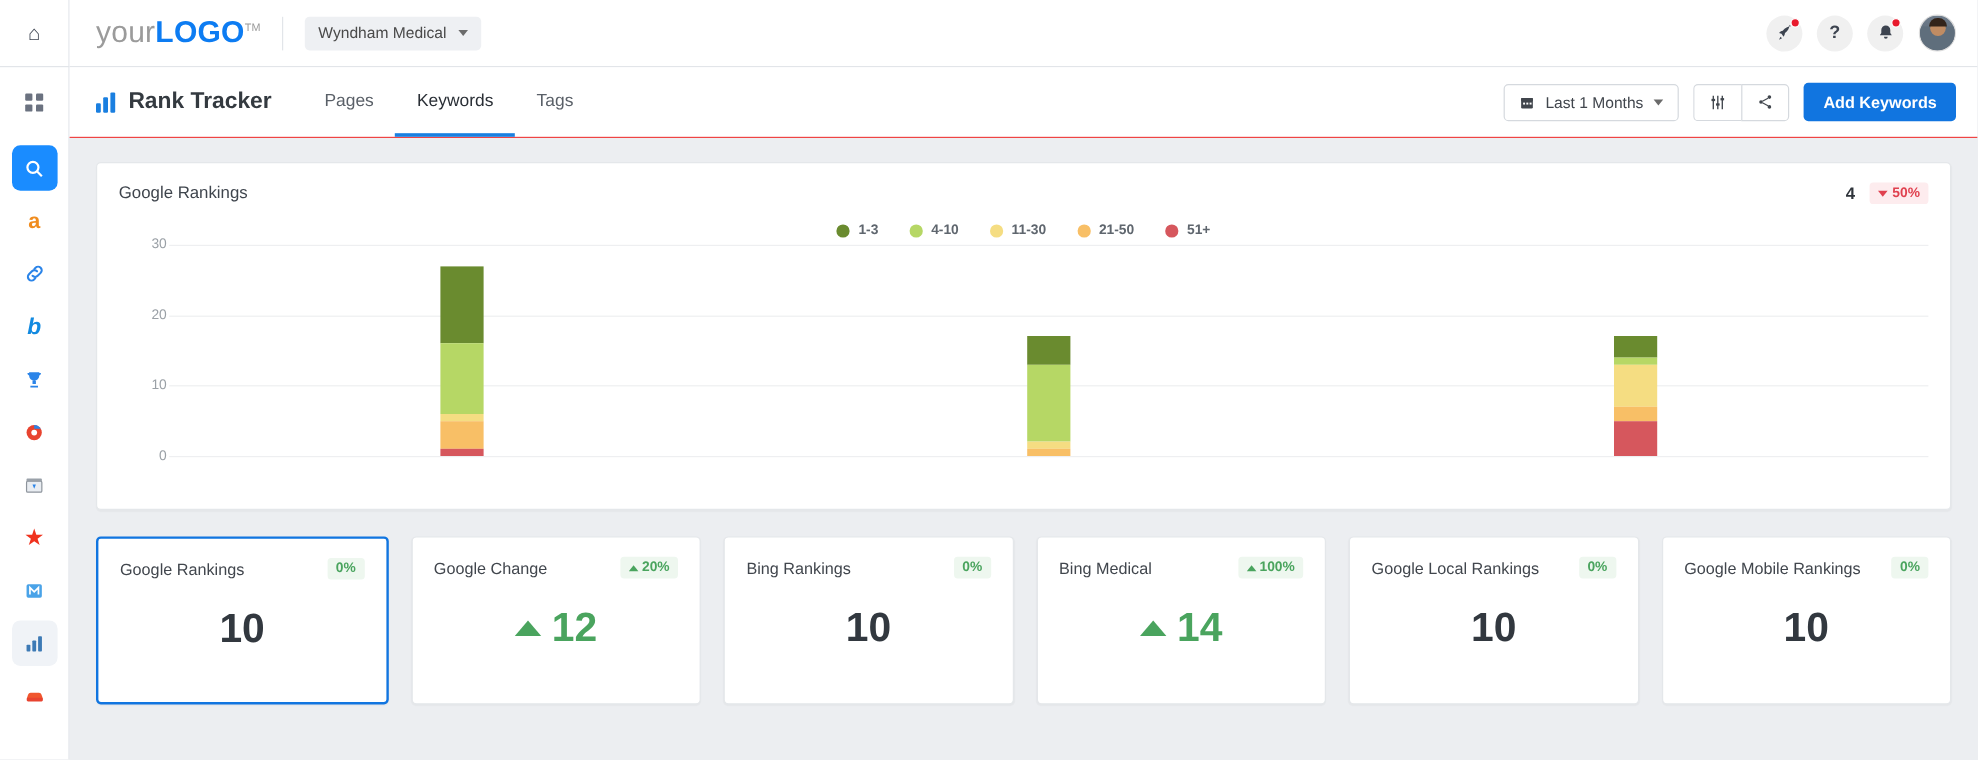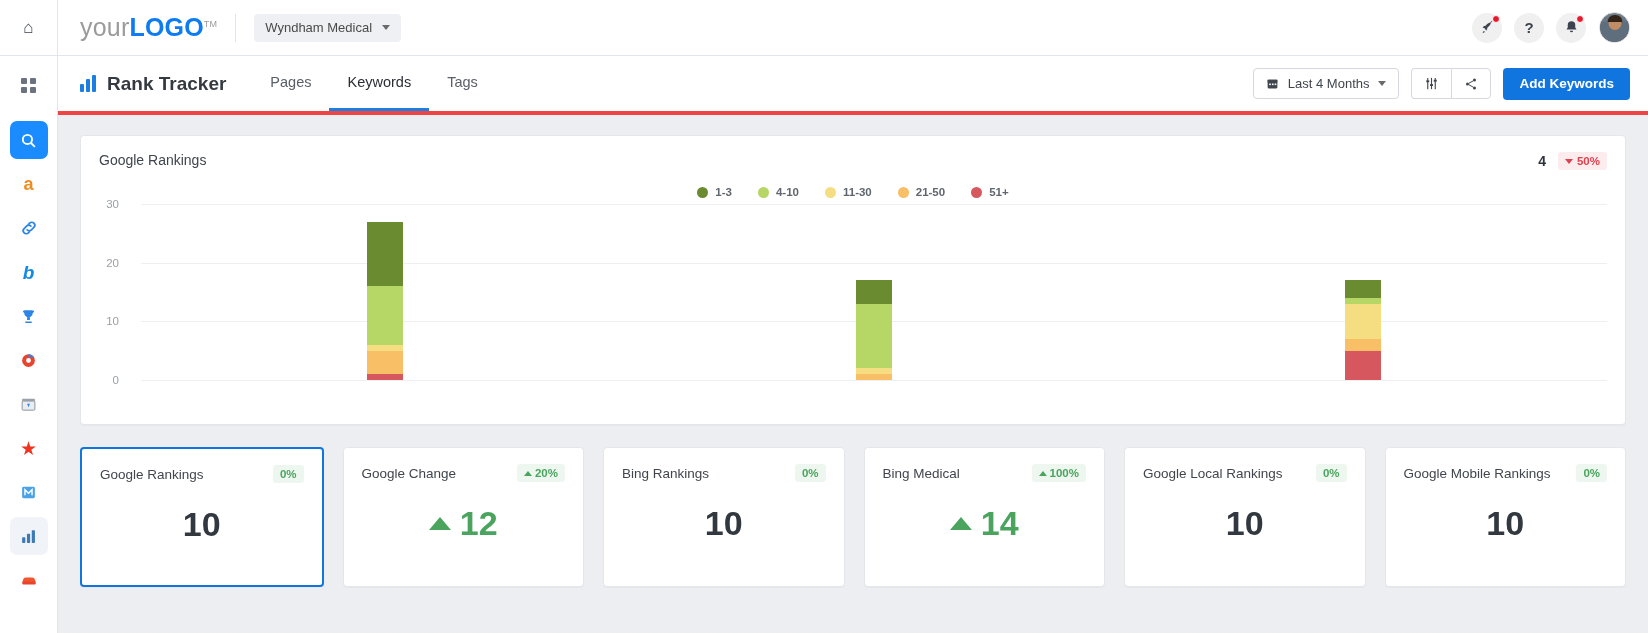--- a/index.html
+++ b/index.html
@@ -62,21 +62,21 @@
   .avatar {
     width: 31px; height: 31px; border-radius: 50%; margin-left: 13px; overflow: hidden;
     background: linear-gradient(#6f7d8c, #55606d); position: relative; border: 1px solid #dcdcdc;
   }
   .avatar .head { position: absolute; left: 50%; top: 4px; transform: translateX(-50%); width: 13px; height: 13px; border-radius: 50%; background: #c08c63; }
   .avatar .hair { position: absolute; left: 50%; top: 2px; transform: translateX(-50%); width: 15px; height: 7px; border-radius: 8px 8px 0 0; background: #33241a; }
   .avatar .body { position: absolute; left: 50%; bottom: 0; transform: translateX(-50%); width: 26px; height: 13px; border-radius: 10px 10px 0 0; background: #5f6e7c; }
 
   
   .pagehdr {
-    height: 59px; background: #fff; border-bottom: 4px solid #ef4444;
+    height: 59px; background: #fff; border-bottom: 1px solid #ef4444;
     display: flex; align-items: stretch; padding: 0 18px 0 22px; flex: 0 0 59px;
   }
   .ph-left { display: flex; align-items: center; gap: 0; }
   .ph-title { display: flex; align-items: center; gap: 11px; font-size: 19px; font-weight: 700; color: #343a40; margin-right: 26px; }
   .bars-ico { display: inline-flex; align-items: flex-end; gap: 2px; height: 17px; }
   .bars-ico i { display: block; width: 4px; background: #1a7fe0; border-radius: 1px; }
   .tabs { display: flex; align-items: stretch; height: 100%; }
   .tab {
     display: flex; align-items: center; padding: 0 18px; font-size: 14.5px; color: #5a6068;
     border-bottom: 3px solid transparent; cursor: pointer;
@@ -116,21 +116,21 @@
   }
   .tri-down { width: 0; height: 0; border-left: 4px solid transparent; border-right: 4px solid transparent; border-top: 5.5px solid #e0414f; }
   .tri-up { width: 0; height: 0; border-left: 4px solid transparent; border-right: 4px solid transparent; border-bottom: 5.5px solid #4aa45e; }
 
   .legend { display: flex; justify-content: center; gap: 26px; margin-top: 16px; }
   .leg { display: flex; align-items: center; gap: 7px; font-size: 11.5px; color: #5f666e; font-weight: 700; }
   .leg .sw { width: 11px; height: 11px; border-radius: 50%; }
 
   .plot { position: relative; height: 205px; margin-top: 6px; }
   .yaxis { position: absolute; left: 0; top: 0; width: 40px; height: 176px; }
-  .ylab { position: absolute; right: 20px; font-size: 11.5px; color: #9aa0a6; transform: translateY(-50%); }
+  .ylab { position: absolute; right: 0; font-size: 11.5px; color: #9aa0a6; transform: translateY(-50%); }
   .grid { position: absolute; left: 42px; right: 0; top: 0; height: 176px; }
   .gline { position: absolute; left: 0; right: 0; height: 1px; background: #eeeff1; }
   .bars { position: absolute; left: 42px; right: 0; top: 0; height: 176px; }
   .bargroup { position: absolute; bottom: 0; width: 36px; display: flex; flex-direction: column; justify-content: flex-end; }
   .seg { width: 100%; }
   .xlabels { position: absolute; left: 42px; right: 0; top: 182px; height: 20px; }
   .xlab { position: absolute; font-size: 11.5px; color: #6d737a; transform: translateX(-50%); }
 
   
   .kpis { display: flex; gap: 19px; margin-top: 22px; }
@@ -289,21 +289,21 @@
       </div>
       <div class="ph-right">
         <div class="pillbtn">
           <svg width="13" height="13" viewBox="0 0 24 24" fill="#41464d">
             <rect x="3" y="5" width="18" height="16" rx="2"></rect>
               <rect x="3" y="5" width="18" height="5" fill="#41464d"></rect>
             <rect x="6" y="12" width="3" height="3" fill="#fff"></rect>
               <rect x="11" y="12" width="3" height="3" fill="#fff"></rect>
               <rect x="16" y="12" width="3" height="3" fill="#fff"></rect>
           </svg>
-          <span>Last 4 Months</span>
+          <span>Last 1 Months</span>
           <span class="caret"></span>
         </div>
         <div class="iconpair">
           <div class="pillbtn">
             <svg width="15" height="15" viewBox="0 0 24 24" stroke="#41464d" stroke-width="1.8">
               <line x1="6" y1="3" x2="6" y2="21"></line>
                 <line x1="12" y1="3" x2="12" y2="21"></line>
                 <line x1="18" y1="3" x2="18" y2="21"></line>
               <rect x="3.6" y="7" width="4.8" height="3" fill="#41464d" stroke="none"></rect>
               <rect x="9.6" y="13" width="4.8" height="3" fill="#41464d" stroke="none"></rect>

